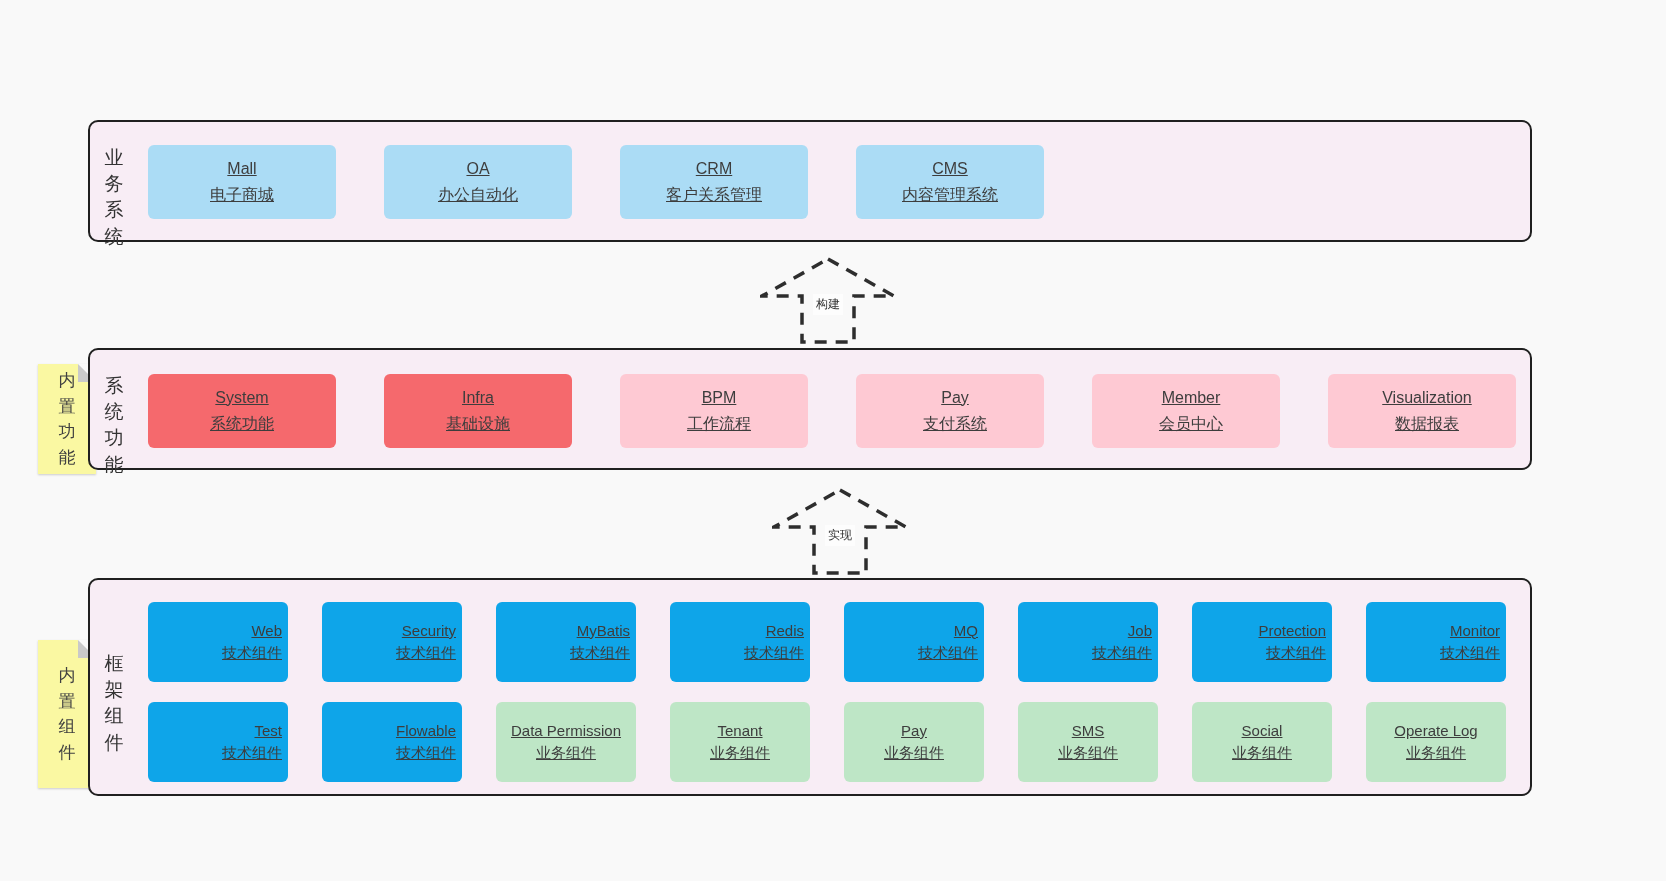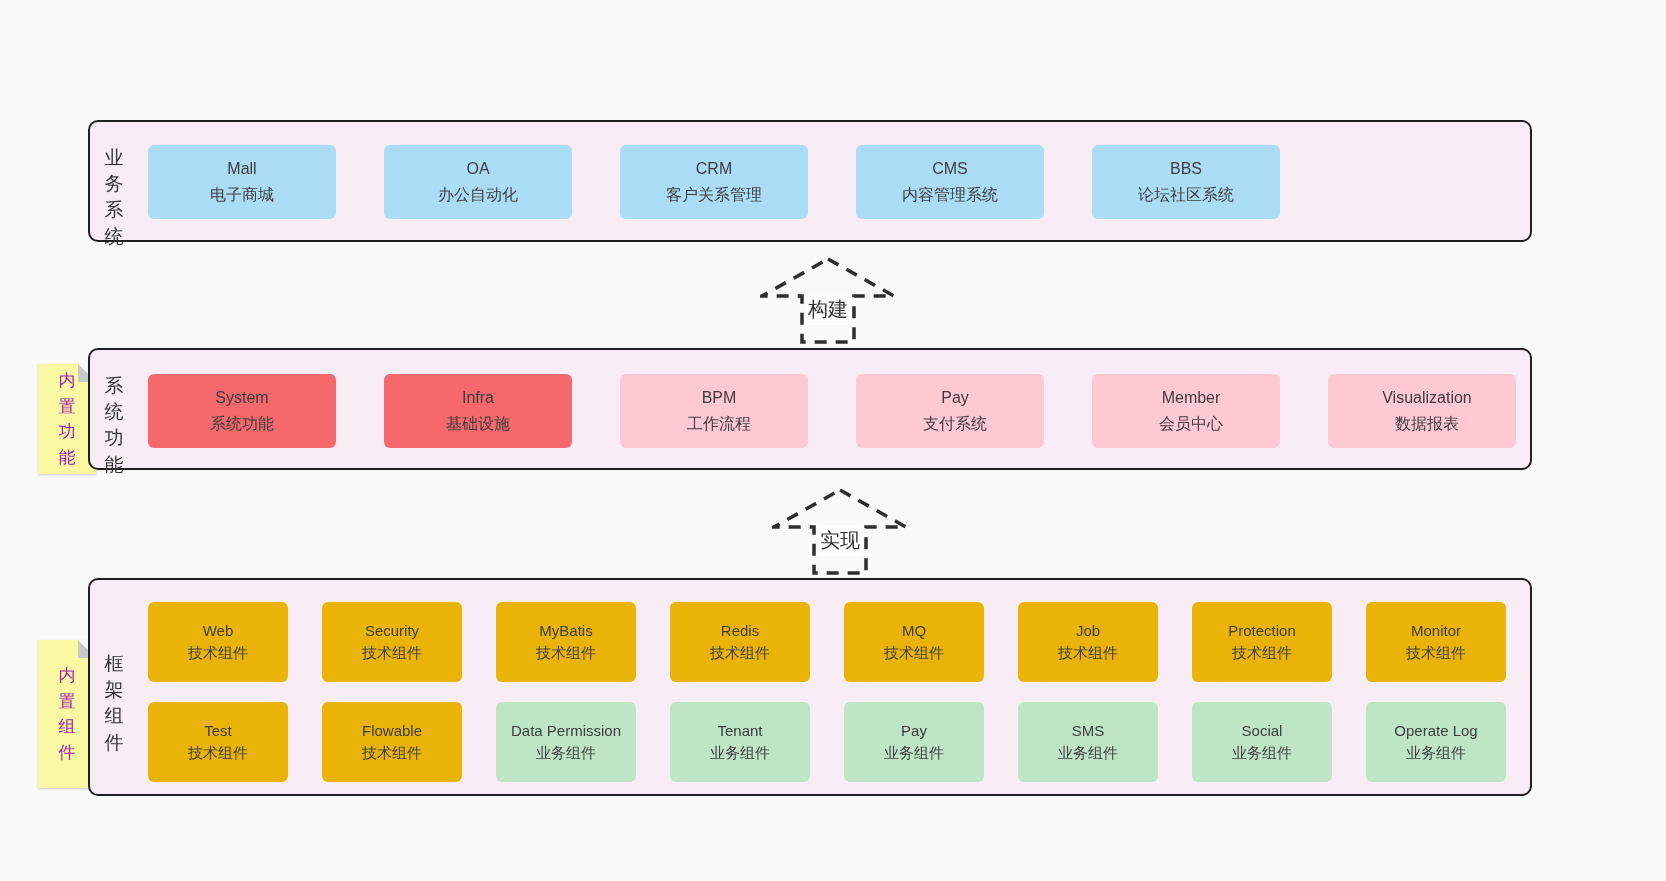--- a/index.html
+++ b/index.html
@@ -32,58 +32,58 @@
 
   .row { position: absolute; display: flex; left: 58px; }
   .row-big { top: 23px; gap: 48px; }
   #panel-modules .row-big { top: 24px; }
   .row-sm1 { top: 22px; gap: 34px; }
   .row-sm2 { top: 122px; gap: 34px; }
 
   .box {
     display: flex; flex-direction: column;
     align-items: center; justify-content: center;
-    border-radius: 6px; text-align: center;
+    border-radius: 6px; text-align: center; text-decoration: underline;
   }
   .box-big { width: 188px; height: 74px; font-size: 16px; line-height: 1.65; }
   .box-sm  { width: 140px; height: 80px; font-size: 15px; line-height: 1.5; padding: 0 6px; }
   .blue { background: #abdcf5; }
   .red  { background: #f5696d; }
   .pink { background: #fec9d3; padding-left: 10px; }
-  .g1   { background: #eab308; }
+  .g1   { background: #0ea5e9; align-items: flex-end; }
   .g2   { background: #bee6c6; }
 
   .sticky {
     position: absolute; left: 38px; width: 58px;
     background: #faf8a2; z-index: 1;
     box-shadow: 0 1px 2px rgba(0,0,0,0.18);
   }
   #sticky-features   { top: 364px; height: 110px; }
   #sticky-components { top: 640px; height: 148px; }
   .fold {
     position: absolute; top: 0; right: 0; width: 0; height: 0;
     border-style: solid; border-width: 0 18px 18px 0;
     border-color: #f9f9f9 #f9f9f9 #c9c9c9 #c9c9c9;
   }
   .sticky-text {
     position: absolute; left: 50%; top: 50%;
     transform: translate(-50%, -50%);
     width: 20px; font-size: 17px; line-height: 1.5;
-    text-align: center; word-break: break-all; color: #a21caf;
+    text-align: center; word-break: break-all; color: #404040;
   }
 
   .arrow { position: absolute; width: 136px; height: 88px; z-index: 1; }
   #arrow-build     { left: 760px; top: 256px; }
   #arrow-implement { left: 772px; top: 487px; }
   .arrow svg { position: absolute; left: 0; top: 0; }
   .arrow-label {
     position: absolute; left: 50%; top: 38px;
     transform: translateX(-50%);
     background: #fdfdfd; padding: 2px 3px;
-    font-size: 20px; color: #333; white-space: nowrap;
+    font-size: 12px; color: #333; white-space: nowrap;
   }
 </style>
 </head>
 <body>
 
 <div class="stage">
 
   <section class="panel" id="panel-business">
     <div class="vlabel">业务系统</div>
     <div class="row row-big">
@@ -95,24 +95,20 @@
         <span>OA</span>
         <span>办公自动化</span>
       </div>
       <div class="box box-big blue">
         <span>CRM</span>
         <span>客户关系管理</span>
       </div>
       <div class="box box-big blue">
         <span>CMS</span>
         <span>内容管理系统</span>
-      </div>
-      <div class="box box-big blue">
-        <span>BBS</span>
-        <span>论坛社区系统</span>
       </div>
     </div>
   </section>
 
   <div class="arrow" id="arrow-build">
     <svg width="136" height="88" viewBox="0 0 136 88">
       <polygon points="68,3 134,40 94,40 94,86 42,86 42,40 2,40" fill="none" stroke="#2e2e2e" stroke-width="3.5" stroke-dasharray="12 9"></polygon>
     </svg>
     <span class="arrow-label">构建</span>
   </div>

